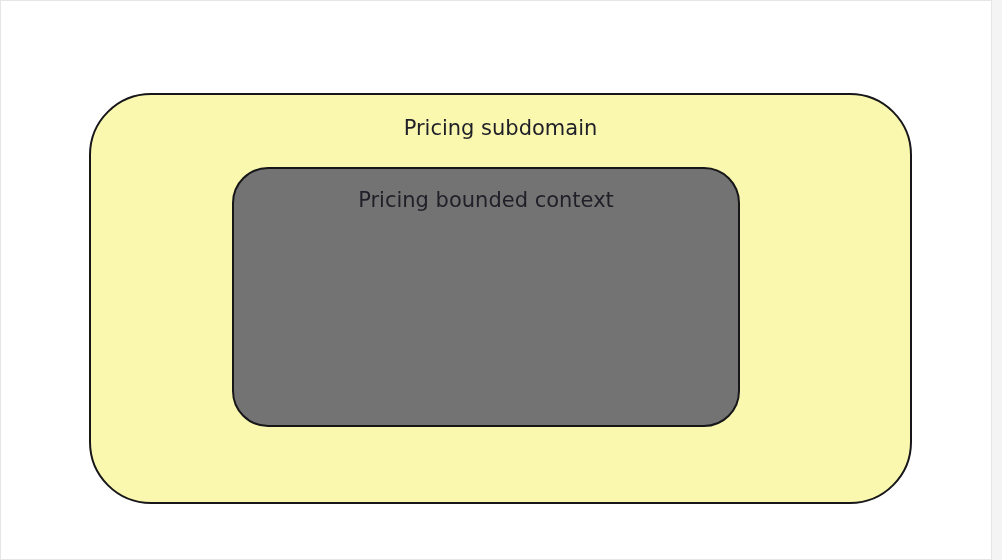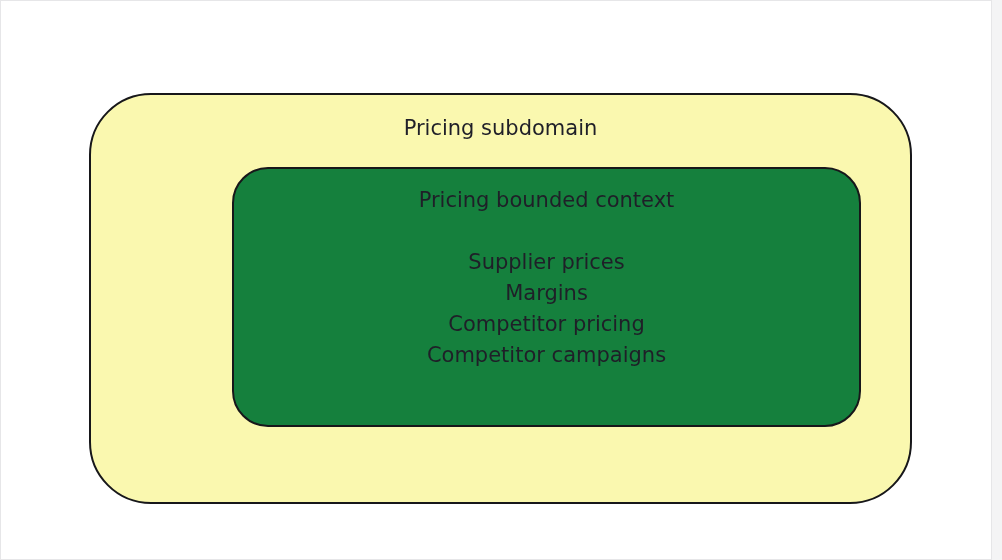--- a/index.html
+++ b/index.html
@@ -62,24 +62,24 @@
     line-height: 26px;
     color: #1f1f28;
     white-space: nowrap;
   }
 
   
   .bounded-context {
     position: absolute;
     left: 141px;   
     top: 72px;     
-    width: 629px;
+    width: 508px;
     height: 260px;
     box-sizing: border-box;
-    background: #15803d;
+    background: #737373;
     border: 2px solid #17171a;
     border-radius: 36px;
   }
 
   .context-title {
     position: absolute;
     left: 0;
     top: 18px;
     width: 100%;
     text-align: center;
@@ -119,22 +119,16 @@
   <div class="edge-right-fill"></div>
 
   <div class="subdomain">
 
     <div class="subdomain-title">Pricing subdomain</div>
 
     <div class="bounded-context">
 
       <div class="context-title">Pricing bounded context</div>
 
-      <ul class="concept-list">
-        <li class="concept-item">Supplier prices</li>
-        <li class="concept-item">Margins</li>
-        <li class="concept-item">Competitor pricing</li>
-        <li class="concept-item">Competitor campaigns</li>
-      </ul>
 
     </div>
   </div>
 </div>
 
 </body></html>

